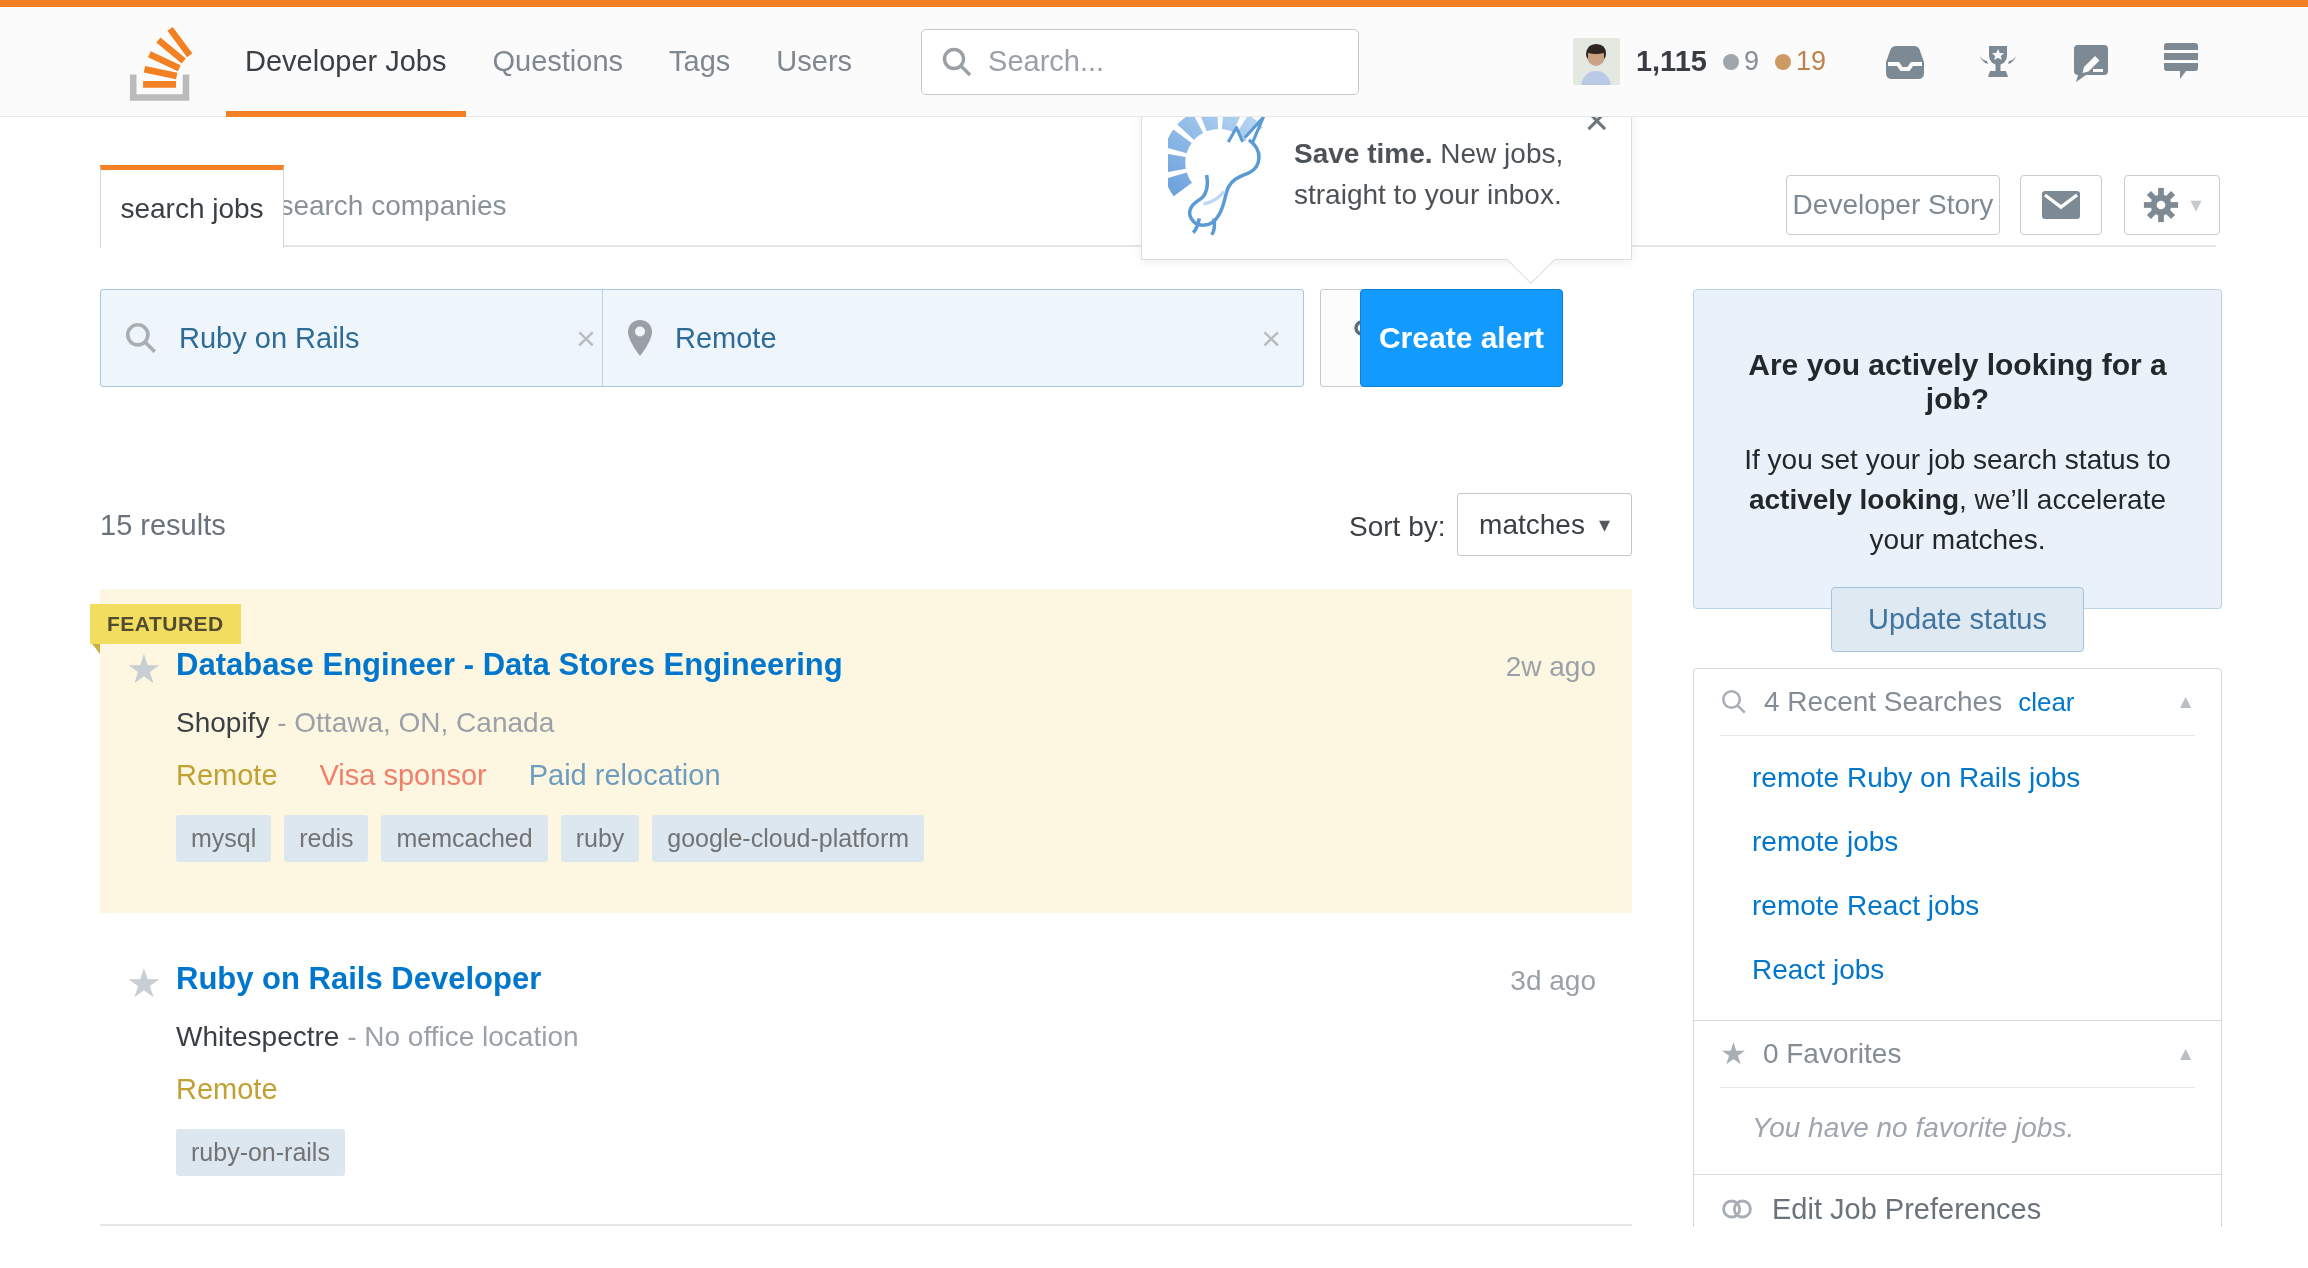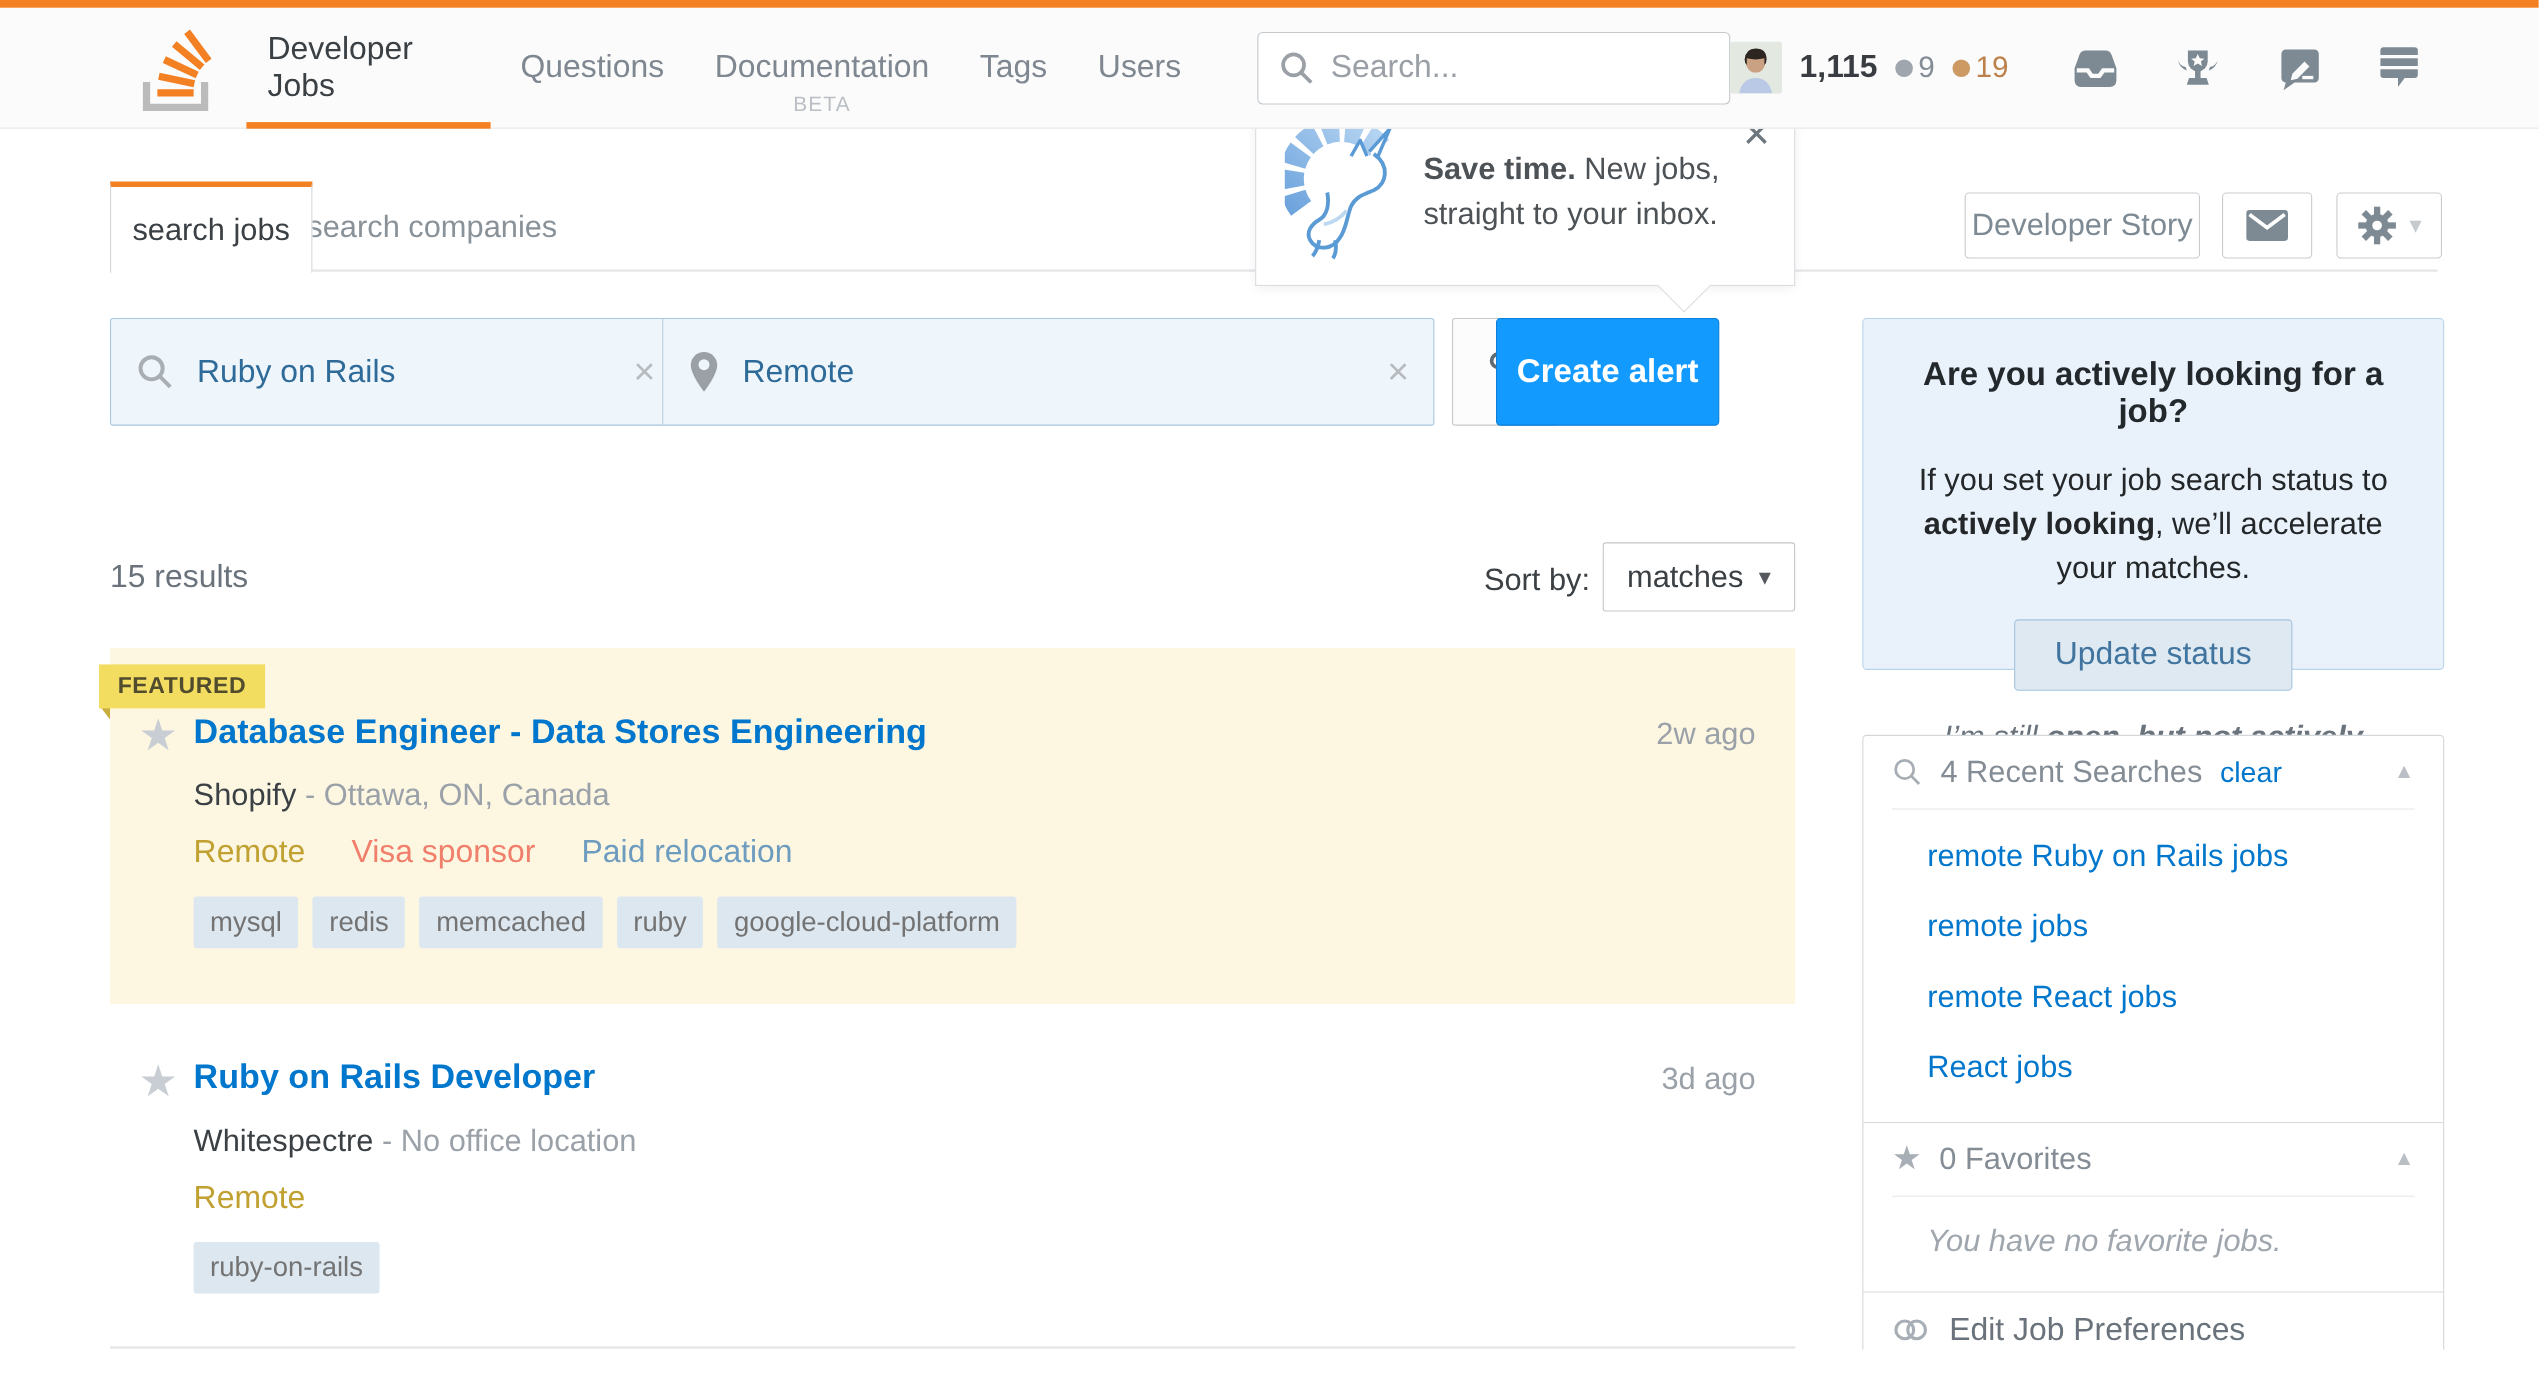--- a/index.html
+++ b/index.html
@@ -96,21 +96,21 @@
   .job-co .co { color:#3b4045; }
   .job-co .dash, .job-co .loc { color:#9aa1a8; }
   .perks { position:absolute; left:76px; display:flex; gap:42px; font-size:29px; }
   .perk-remote { color:#c0a132; } .perk-visa { color:#f07f6b; } .perk-relo { color:#6d9cbf; }
   .tags { position:absolute; left:76px; display:flex; gap:13px; }
   .tag { background:#dce7f0; color:#737373; font-size:25px; padding:9px 15px; border-radius:3px; cursor:pointer; }
 
   
   .status-panel { position:absolute; left:1693px; top:289px; width:529px; height:320px; background:#e9f2fa;
                   border:1px solid #b9d3e8; border-radius:4px; text-align:center; padding:34px 30px; }
-  .sp-heading { font-size:30px; font-weight:bold; color:#23282c; }
+  .sp-heading { font-size:30px; font-weight:bold; color:#23282c;margin-top:24px; }
   .sp-body { margin-top:24px; font-size:28px; color:#242729; line-height:1.42; }
   .sp-btn { display:inline-block; margin-top:28px; padding:15px 36px; background:#dfe9f2; border:1px solid #a5c3dc;
             border-radius:4px; color:#41759f; font-size:29px; cursor:pointer; }
   .sp-foot { margin-top:26px; font-size:28px; font-style:italic; color:#6a737c; }
 
   
   .side-panel { position:absolute; left:1693px; top:668px; width:529px; background:#fff; border:1px solid #d4d7da; border-radius:4px; }
   .sec-head { display:flex; align-items:center; gap:16px; padding:18px 26px; height:66px; }
   .sec-title { font-size:28px; color:#848d95; }
   .clear-link { font-size:26px; color:#0077cc; cursor:pointer; }
@@ -141,24 +141,20 @@
     </svg>
   </div>
 
   <div class="nav">
     <div class="nav-item active">
         <span>Developer Jobs</span>
       </div>
     <div class="nav-item">
         <span>Questions</span>
       </div>
-    <div class="nav-item">
-      <span>Documentation</span>
-      <span class="nav-beta">BETA</span>
-    </div>
     <div class="nav-item">
         <span>Tags</span>
       </div>
     <div class="nav-item">
         <span>Users</span>
       </div>
   </div>
 
   <div class="nav-search">
     <span>

